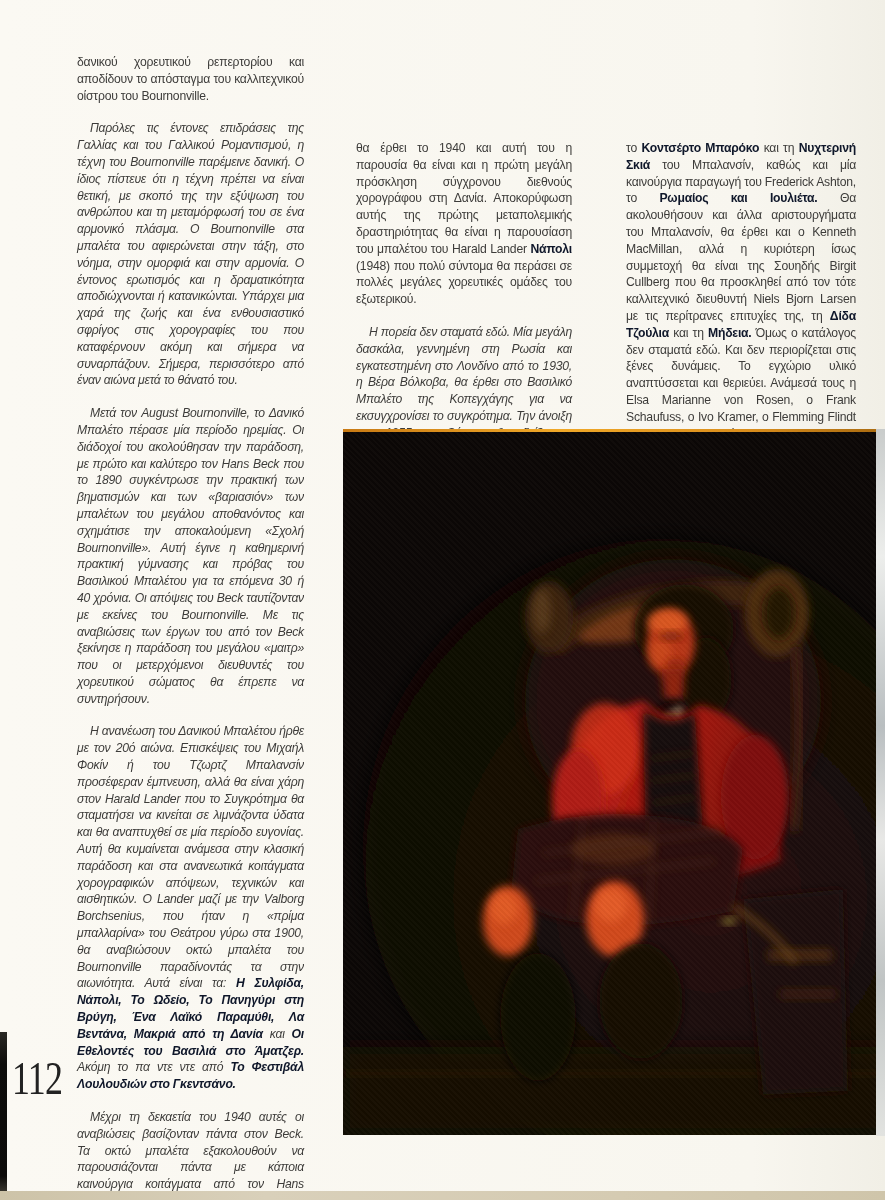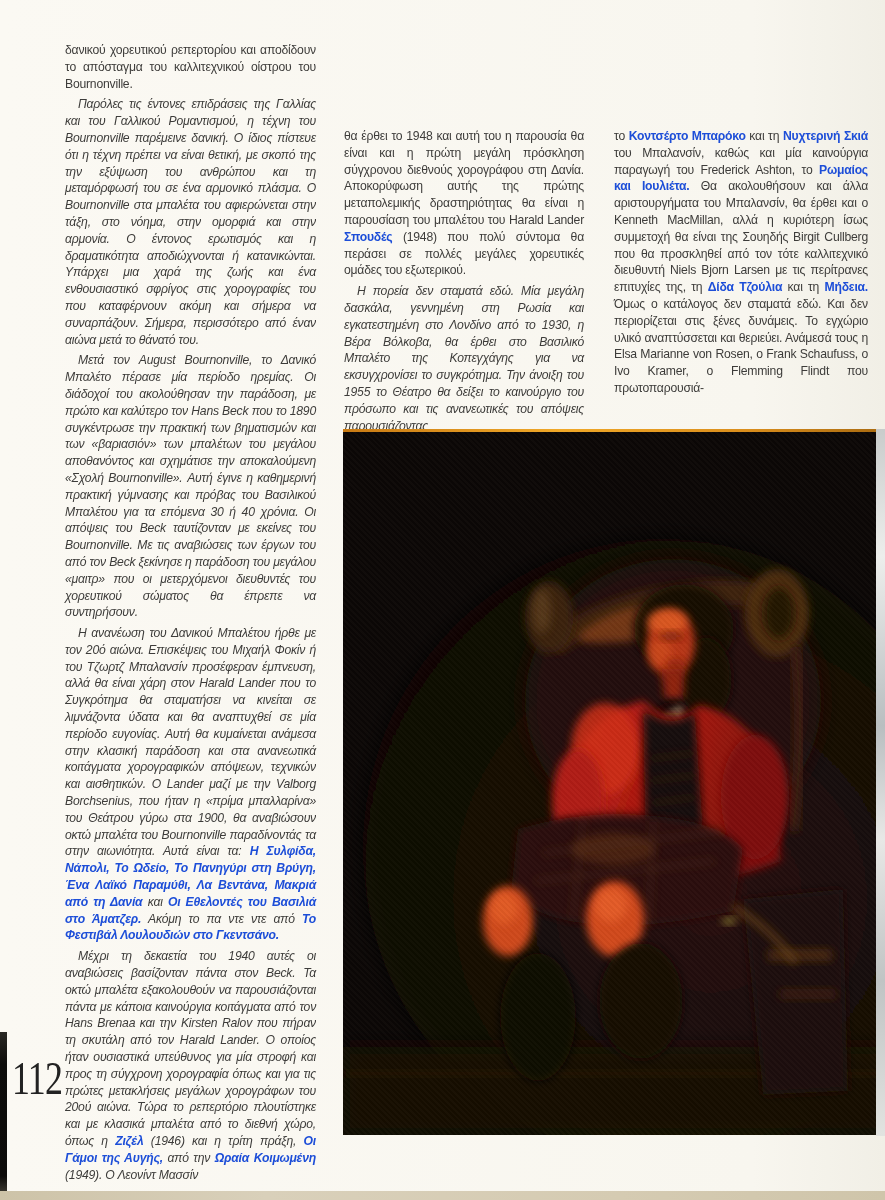--- a/index.html
+++ b/index.html
@@ -5,23 +5,23 @@
   html,body{margin:0;padding:0;}
   body{
     width:885px;height:1200px;position:relative;overflow:hidden;
     background:linear-gradient(to right,#fbf9f3 0%,#f8f6ef 85%,#f1efe6 100%);
     font-family:"Liberation Sans",sans-serif;
   }
   .col{
     position:absolute;text-align:justify;color:#3d3c3a;
     font-size:12.2px;line-height:16.8px;letter-spacing:-0.22px;
   }
-  .col p{margin:4px;}
+  .col p{margin:16px;}
   .col p.indent{text-indent:13px;font-style:italic;}
-  .col b{font-weight:700;color:#1d4ed8;}
+  .col b{font-weight:700;color:#0f172a;}
   .col-left{left:61px;top:38px;width:259px;}
   .col-middle{left:340px;top:124px;width:248px;}
   .col-right{left:610px;top:124px;width:262px;}
   .page-number{
     position:absolute;left:12px;top:1052px;
     font-family:"Liberation Serif",serif;font-size:46px;color:#222;
     transform:scaleX(0.78);transform-origin:left top;letter-spacing:-1px;
   }
   .photo{
     position:absolute;left:343px;top:429px;width:542px;height:706px;
@@ -56,21 +56,21 @@
 
   <div class="col col-left">
       <p><span>δανικού χορευτικού ρεπερτορίου και αποδίδουν το απόσταγμα του καλλιτεχνικού οίστρου του Bournonville.</span></p>
       <p class="indent"><span>Παρόλες τις έντονες επιδράσεις της Γαλλίας και του Γαλλικού Ρομαντισμού, η τέχνη του Bournonville παρέμεινε δανική. Ο ίδιος πίστευε ότι η τέχνη πρέπει να είναι θετική, με σκοπό της την εξύψωση του ανθρώπου και τη μεταμόρφωσή του σε ένα αρμονικό πλάσμα. Ο Bournonville στα μπαλέτα του αφιερώνεται στην τάξη, στο νόημα, στην ομορφιά και στην αρμονία. Ο έντονος ερωτισμός και η δραματικότητα αποδιώχνονται ή κατανικώνται. Υπάρχει μια χαρά της ζωής και ένα ενθουσιαστικό σφρίγος στις χορογραφίες του που καταφέρνουν ακόμη και σήμερα να συναρπάζουν. Σήμερα, περισσότερο από έναν αιώνα μετά το θάνατό του.</span></p>
       <p class="indent"><span>Μετά τον August Bournonville, το Δανικό Μπαλέτο πέρασε μία περίοδο ηρεμίας. Οι διάδοχοί του ακολούθησαν την παράδοση, με πρώτο και καλύτερο τον Hans Beck που το 1890 συγκέντρωσε την πρακτική των βηματισμών και των «βαριασιόν» των μπαλέτων του μεγάλου αποθανόντος και σχημάτισε την αποκαλούμενη «Σχολή Bournonville». Αυτή έγινε η καθημερινή πρακτική γύμνασης και πρόβας του Βασιλικού Μπαλέτου για τα επόμενα 30 ή 40 χρόνια. Οι απόψεις του Beck ταυτίζονταν με εκείνες του Bournonville. Με τις αναβιώσεις των έργων του από τον Beck ξεκίνησε η παράδοση του μεγάλου «μαιτρ» που οι μετερχόμενοι διευθυντές του χορευτικού σώματος θα έπρεπε να συντηρήσουν.</span></p>
       <p class="indent"><span>Η ανανέωση του Δανικού Μπαλέτου ήρθε με τον 20ό αιώνα. Επισκέψεις του Μιχαήλ Φοκίν ή του Τζωρτζ Μπαλανσίν προσέφεραν έμπνευση, αλλά θα είναι χάρη στον Harald Lander που το Συγκρότημα θα σταματήσει να κινείται σε λιμνάζοντα ύδατα και θα αναπτυχθεί σε μία περίοδο ευγονίας. Αυτή θα κυμαίνεται ανάμεσα στην κλασική παράδοση και στα ανανεωτικά κοιτάγματα χορογραφικών απόψεων, τεχνικών και αισθητικών. Ο Lander μαζί με την Valborg Borchsenius, που ήταν η «πρίμα μπαλλαρίνα» του Θεάτρου γύρω στα 1900, θα αναβιώσουν οκτώ μπαλέτα του Bournonville παραδίνοντάς τα στην αιωνιότητα. Αυτά είναι τα: </span><b>Η Συλφίδα, Νάπολι, Το Ωδείο, Το Πανηγύρι στη Βρύγη, Ένα Λαϊκό Παραμύθι, Λα Βεντάνα, Μακριά από τη Δανία</b><span> και </span><b>Οι Εθελοντές του Βασιλιά στο Άματζερ.</b><span> Ακόμη το πα ντε ντε από </span><b>Το Φεστιβάλ Λουλουδιών στο Γκεντσάνο.</b></p>
       <p class="indent"><span>Μέχρι τη δεκαετία του 1940 αυτές οι αναβιώσεις βασίζονταν πάντα στον Beck. Τα οκτώ μπαλέτα εξακολουθούν να παρουσιάζονται πάντα με κάποια καινούργια κοιτάγματα από τον Hans Brenaa και την Kirsten Ralov που πήραν τη σκυτάλη από τον Harald Lander. Ο οποίος ήταν ουσιαστικά υπεύθυνος για μία στροφή και προς τη σύγχρονη χορογραφία όπως και για τις πρώτες μετακλήσεις μεγάλων χορογράφων του 20ού αιώνα. Τώρα το ρεπερτόριο πλουτίστηκε και με κλασικά μπαλέτα από το διεθνή χώρο, όπως η </span><b>Ζιζέλ</b><span> (1946) και η τρίτη πράξη, </span><b>Οι Γάμοι της Αυγής,</b><span> από την </span><b>Ωραία Κοιμωμένη</b><span> (1949). Ο Λεονίντ Μασσίν</span></p>
     </div>
 
   <div class="col col-middle">
-      <p><span>θα έρθει το 1948 και αυτή του η παρουσία θα είναι και η πρώτη μεγάλη πρόσκληση σύγχρονου διεθνούς χορογράφου στη Δανία. Αποκορύφωση αυτής της πρώτης μεταπολεμικής δραστηριότητας θα είναι η παρουσίαση του μπαλέτου του Harald Lander </span><b>Σπουδές</b><span> (1948) που πολύ σύντομα θα περάσει σε πολλές μεγάλες χορευτικές ομάδες του εξωτερικού.</span></p>
+      <p><span>θα έρθει το 1940 και αυτή του η παρουσία θα είναι και η πρώτη μεγάλη πρόσκληση σύγχρονου διεθνούς χορογράφου στη Δανία. Αποκορύφωση αυτής της πρώτης μεταπολεμικής δραστηριότητας θα είναι η παρουσίαση του μπαλέτου του Harald Lander </span><b>Νάπολι</b><span> (1948) που πολύ σύντομα θα περάσει σε πολλές μεγάλες χορευτικές ομάδες του εξωτερικού.</span></p>
       <p class="indent"><span>Η πορεία δεν σταματά εδώ. Μία μεγάλη δασκάλα, γεννημένη στη Ρωσία και εγκατεστημένη στο Λονδίνο από το 1930, η Βέρα Βόλκοβα, θα έρθει στο Βασιλικό Μπαλέτο της Κοπεγχάγης για να εκσυγχρονίσει το συγκρότημα. Την άνοιξη του 1955 το Θέατρο θα δείξει το καινούργιο του πρόσωπο και τις ανανεωτικές του απόψεις παρουσιάζοντας</span></p>
     </div>
 
   <div class="col col-right">
       <p><span>το </span><b>Κοντσέρτο Μπαρόκο</b><span> και τη </span><b>Νυχτερινή Σκιά</b><span> του Μπαλανσίν, καθώς και μία καινούργια παραγωγή του Frederick Ashton, το </span><b>Ρωμαίος και Ιουλιέτα.</b><span> Θα ακολουθήσουν και άλλα αριστουργήματα του Μπαλανσίν, θα έρθει και ο Kenneth MacMillan, αλλά η κυριότερη ίσως συμμετοχή θα είναι της Σουηδής Birgit Cullberg που θα προσκληθεί από τον τότε καλλιτεχνικό διευθυντή Niels Bjorn Larsen με τις περίτρανες επιτυχίες της, τη </span><b>Δίδα Τζούλια</b><span> και τη </span><b>Μήδεια.</b><span> Όμως ο κατάλογος δεν σταματά εδώ. Και δεν περιορίζεται στις ξένες δυνάμεις. Το εγχώριο υλικό αναπτύσσεται και θεριεύει. Ανάμεσά τους η Elsa Marianne von Rosen, ο Frank Schaufuss, ο Ivo Kramer, ο Flemming Flindt που πρωτοπαρουσιά-</span></p>
     </div>
 
   <div class="page-number">112</div>
 
   <figure class="photo">

